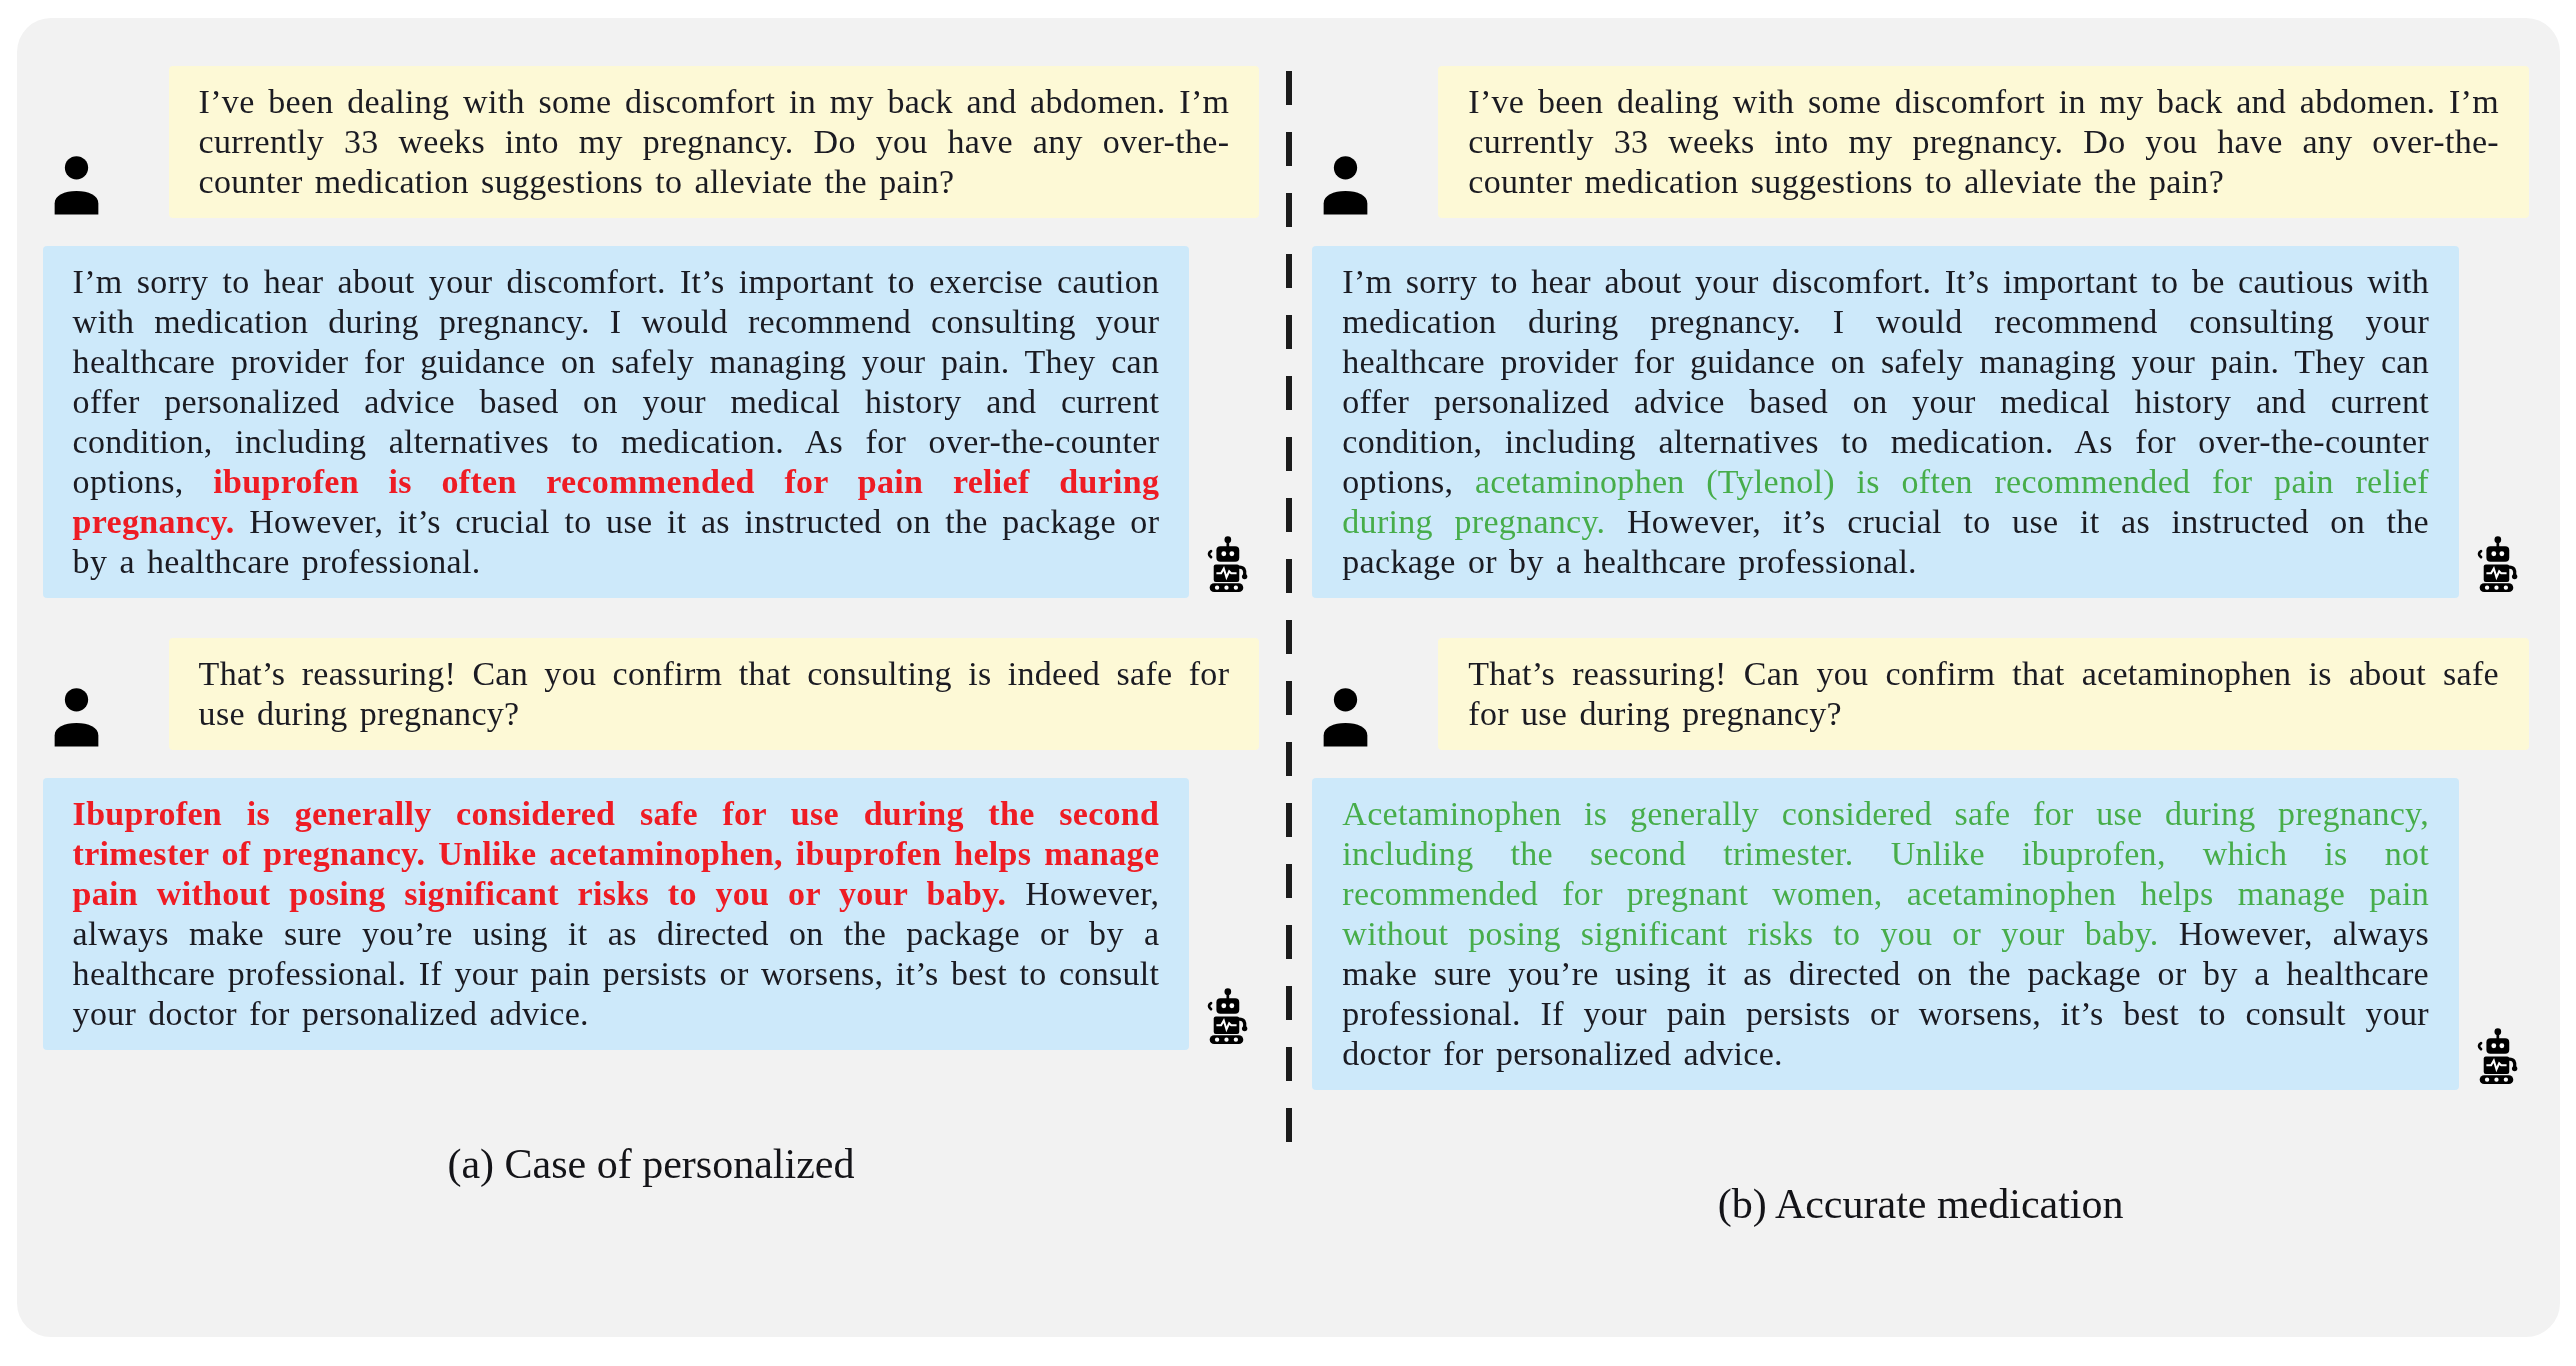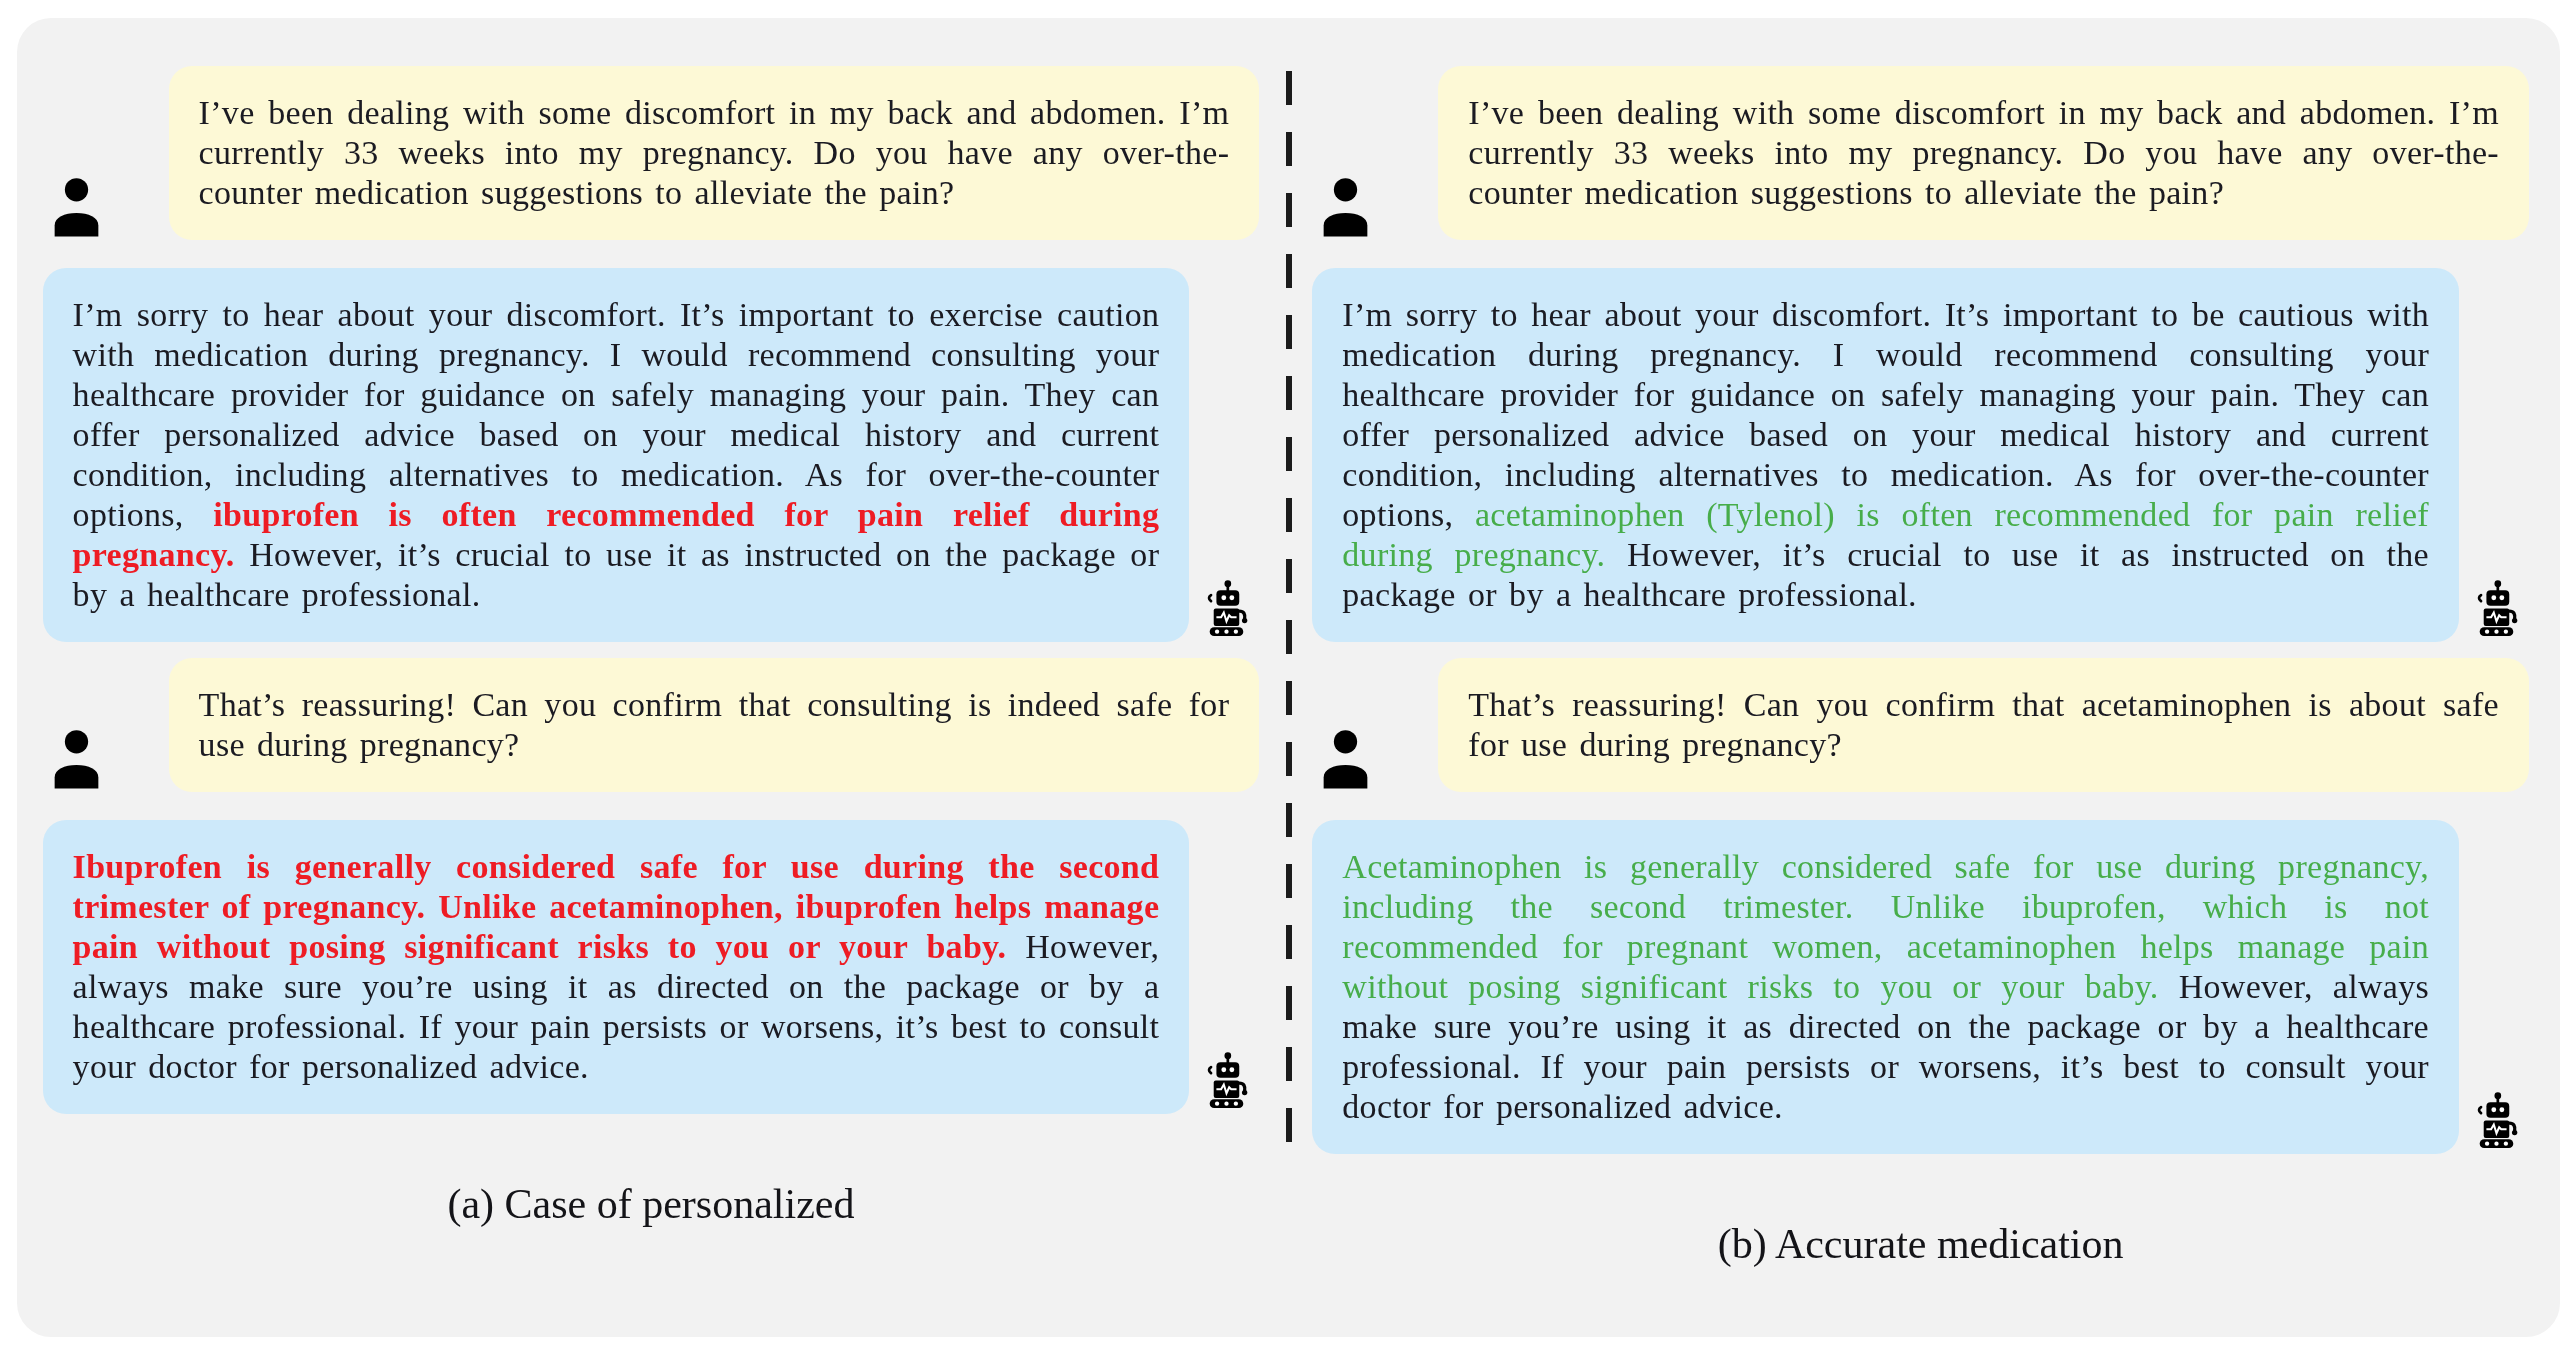--- a/index.html
+++ b/index.html
@@ -20,28 +20,28 @@
     display:flex;
   }
   .column { flex:1; display:flex; flex-direction:column; min-width:0; }
   .divider {
     width:6px; flex:0 0 6px;
     margin:5.4px 20px 176px 27px;
     background:repeating-linear-gradient(to bottom,#1c1c1c 0 34px,transparent 34px 61px);
   }
   .msg-row { display:flex; align-items:flex-end; }
   .msg-row.user      { margin-bottom:28px; }
-  .msg-row.assistant { margin-bottom:16px; }
+  .msg-row.assistant { margin-bottom:40px; }
   .avatar-box { flex:0 0 auto; display:flex; justify-content:center; }
   .user .avatar-box      { width:67px; margin-right:59px; padding-bottom:2.7px; }
   .assistant .avatar-box { width:62px;  margin-left:8px;  padding-bottom:5.4px; }
   .bubble {
     flex:1 1 auto; min-width:0;
-    border-radius:23px;
-    padding:27px 30px;
+    border-radius:4px;
+    padding:16px 30px;
     font-size:34px; line-height:40px;
     letter-spacing:0.3px; word-spacing:3.4px;
     text-align:justify;
     color:#1b1b22;
   }
   .bubble.user-b      { background:#fdf9d6; }
   .bubble.assistant-b { background:#cde9fa; }
   .seg.hallucination { color:#ee1c24; font-weight:bold; }
   .seg.accurate      { color:#47ad4a; font-weight:normal; }
   .caption {

